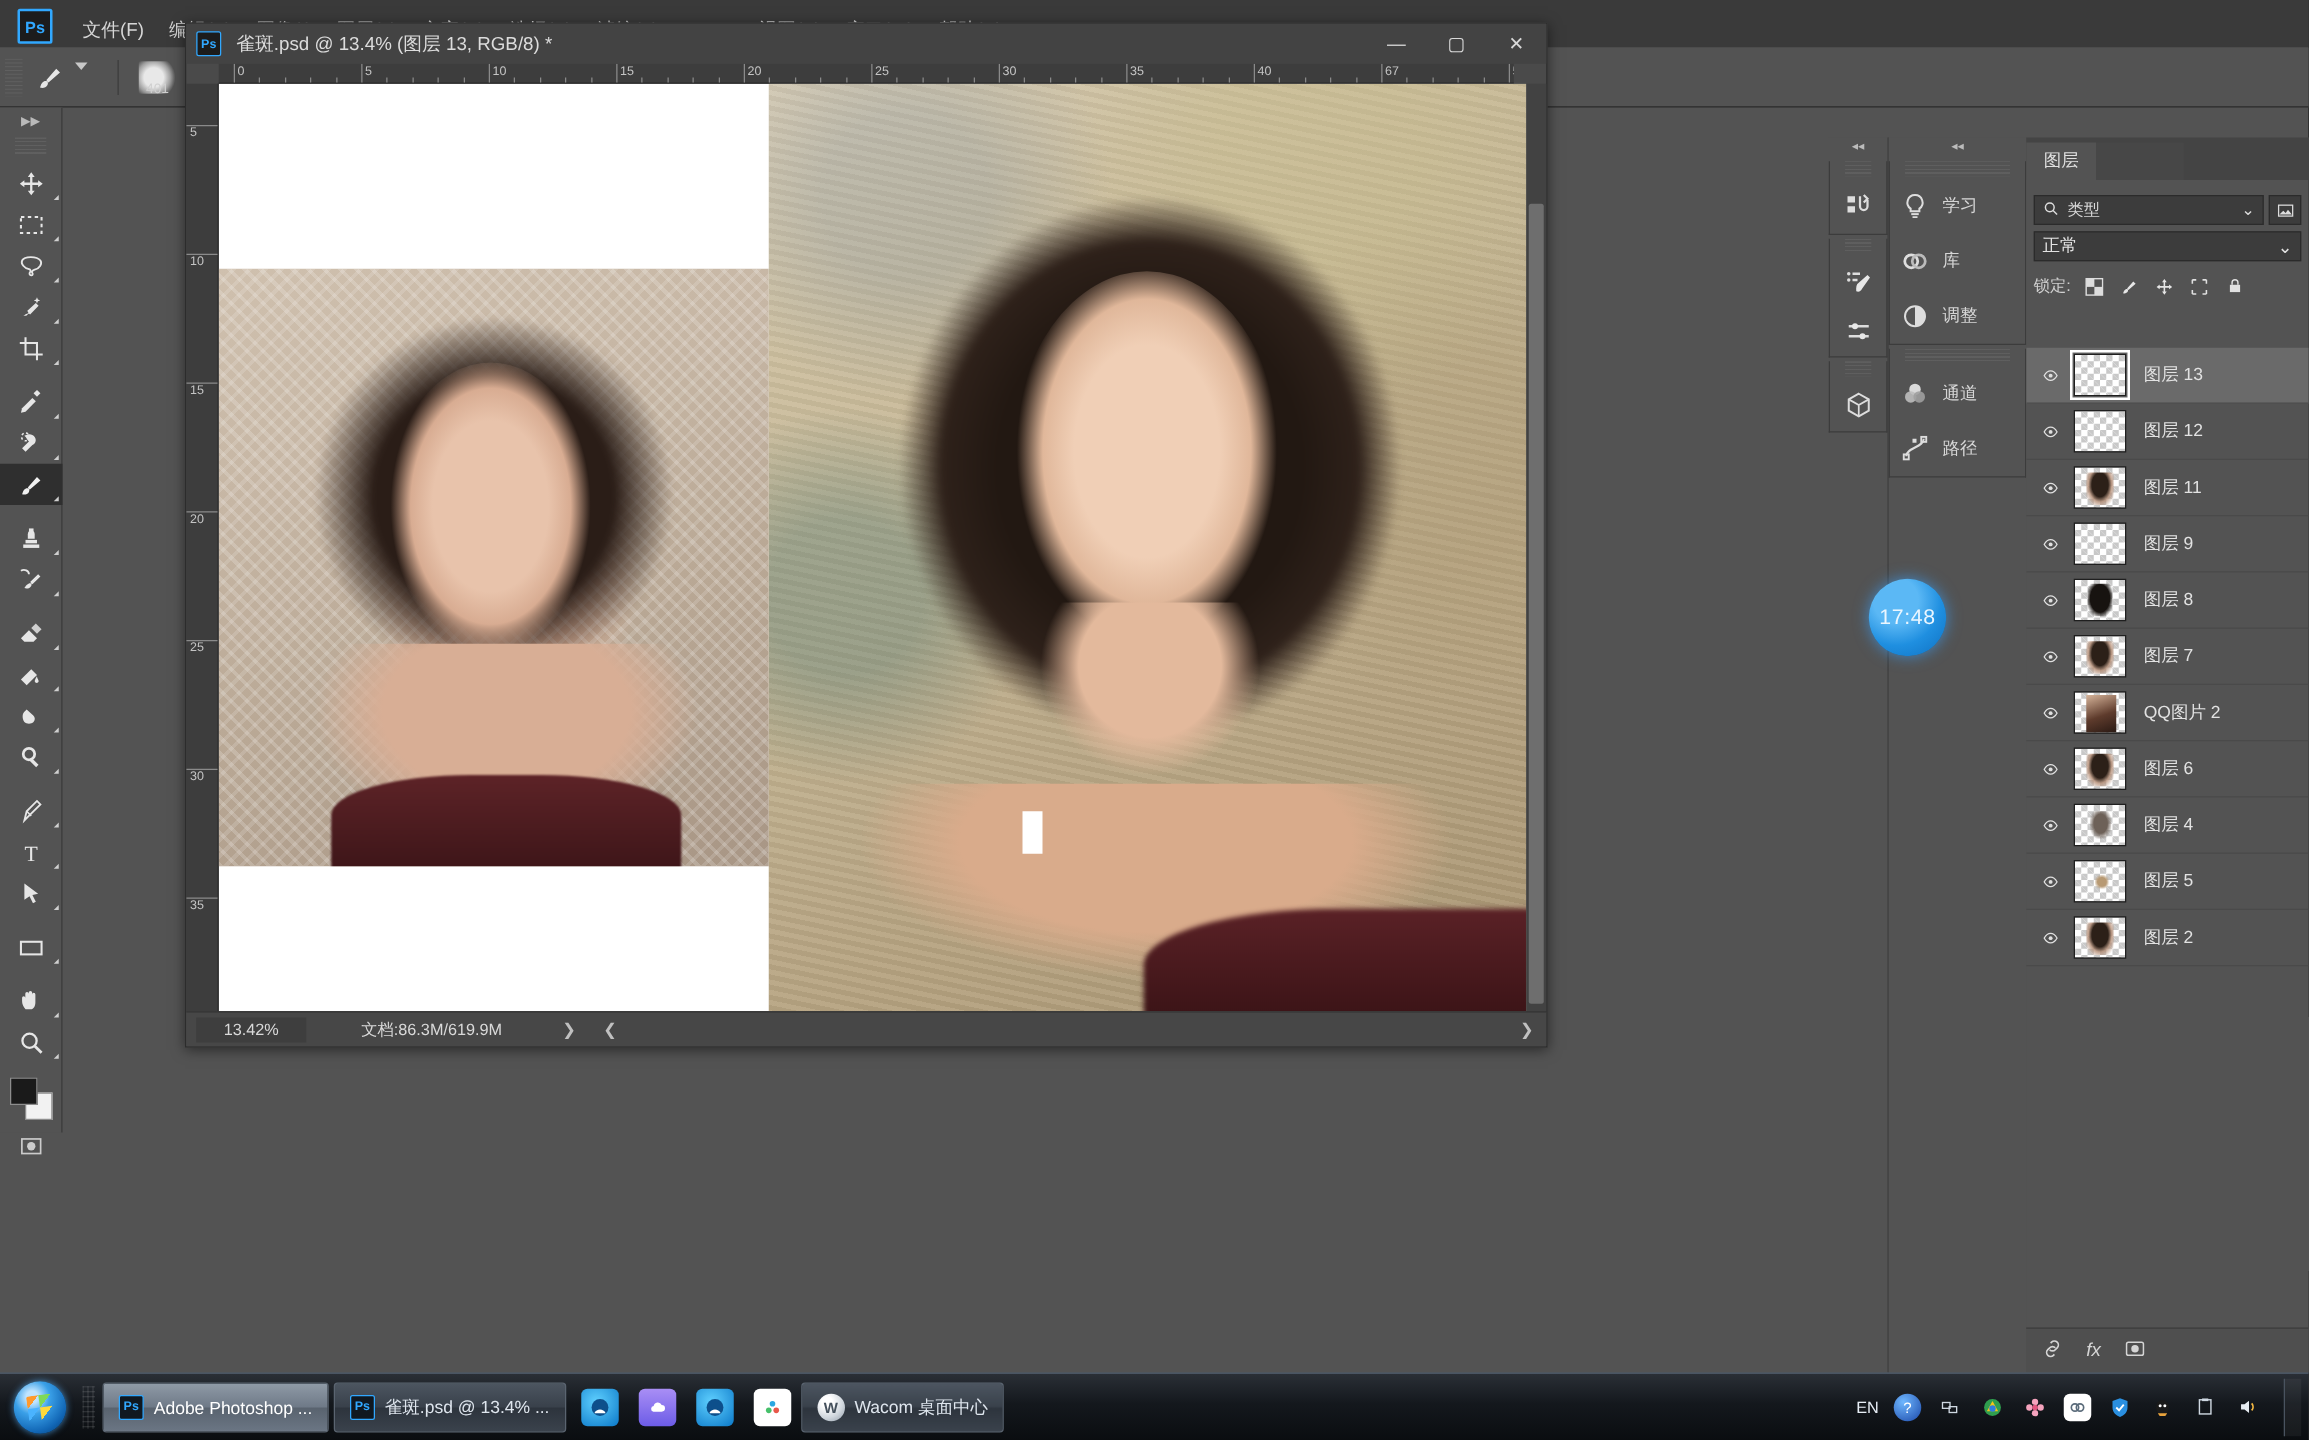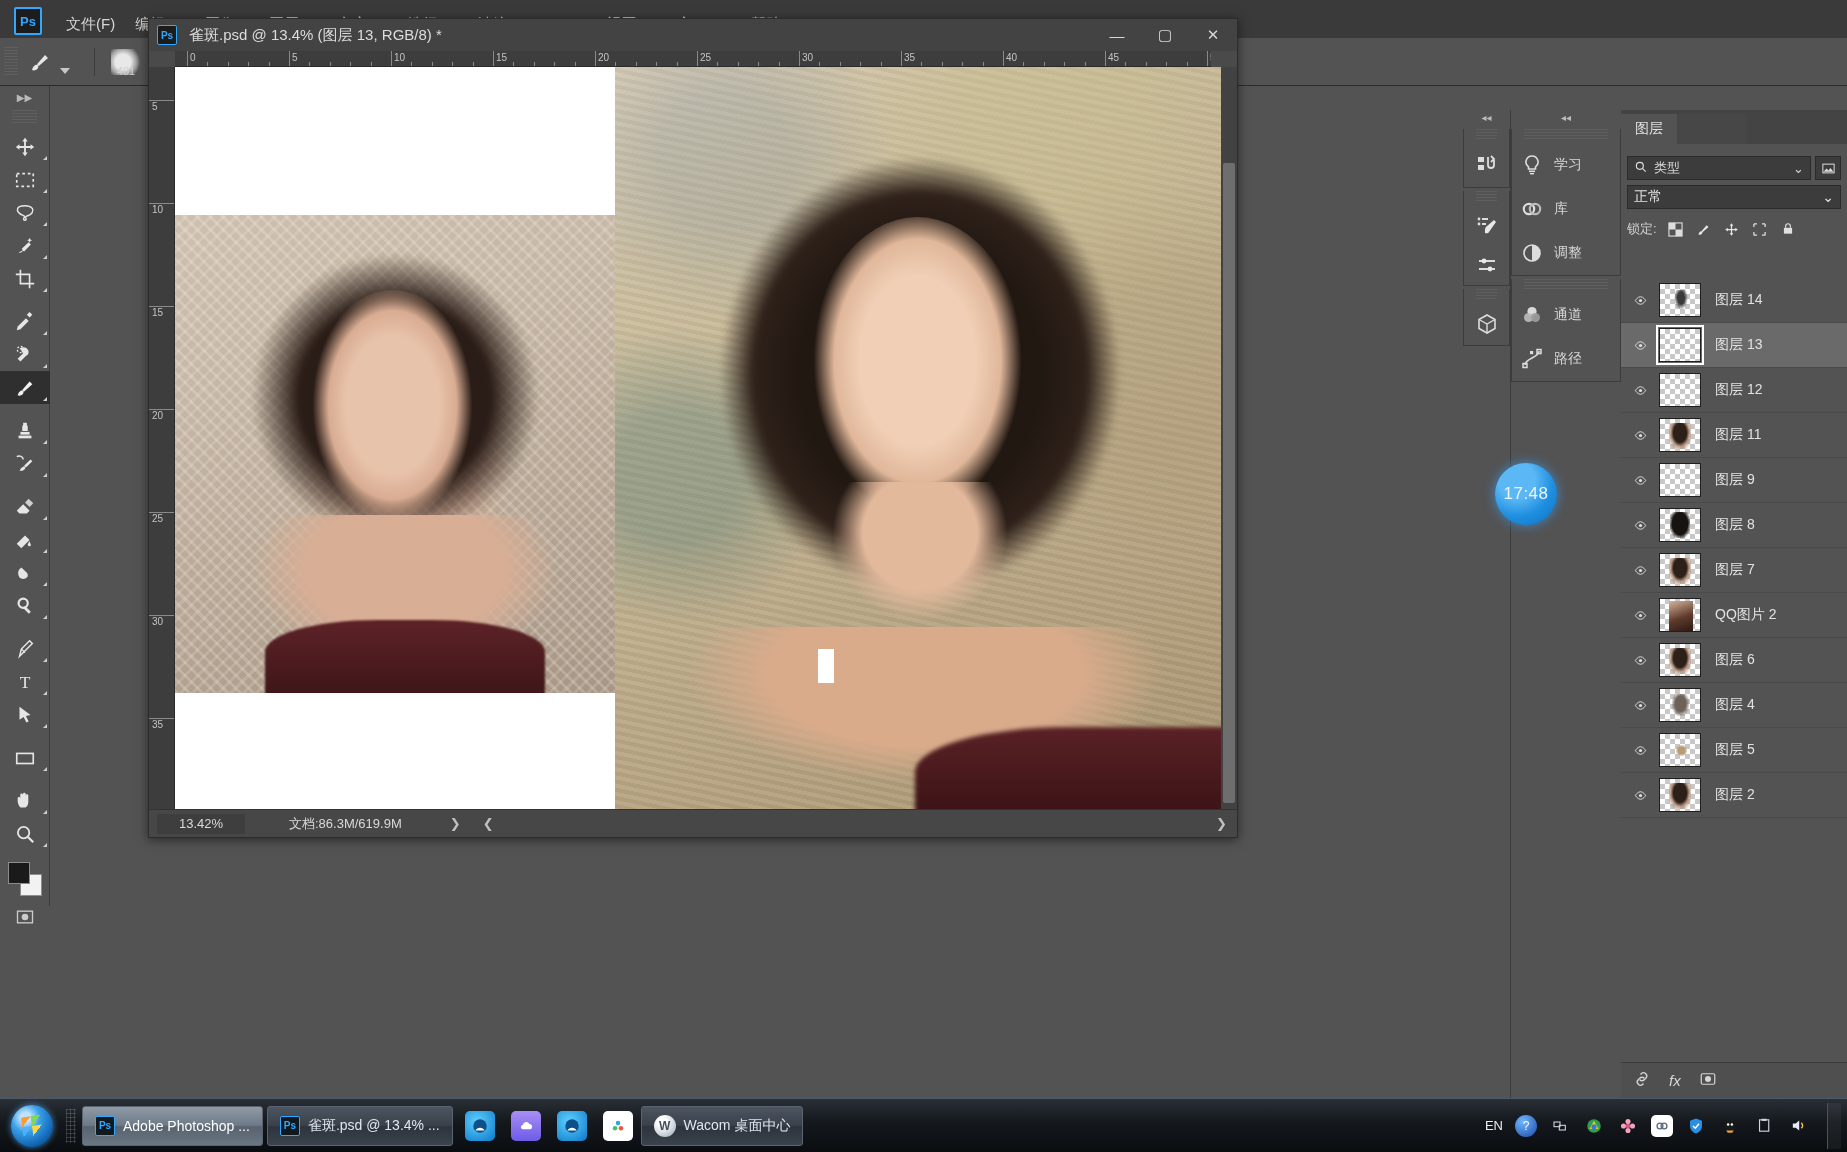--- a/index.html
+++ b/index.html
@@ -16,21 +16,21 @@
              background:#1c1c1c; color:#31a8ff; font-size:13px; font-weight:bold;
              display:flex; align-items:center; justify-content:center; border-radius:2px; }
   .menu-item { color:#d6d6d6; font-size:15px; padding:0 10px 4px 10px; white-space:nowrap; cursor:default; }
 
   
   .optionsbar { position:absolute; left:0; top:38px; width:1847px; height:48px;
                 background:#535353; border-bottom:1px solid #2b2b2b; display:flex; align-items:center; }
   .opt-grip { width:14px; height:30px; margin-left:4px;
               background:repeating-linear-gradient(to bottom,#6e6e6e 0 1px,transparent 1px 3px);
               background-size:6px 3px; background-repeat:repeat; opacity:.5; }
-  .opt-tool { display:flex; align-items:flex-end; padding:0 10px; }
+  .opt-tool { display:flex; align-items:flex-start; padding:0 10px; }
   .opt-sep { width:1px; height:28px; background:#3c3c3c; margin:0 6px; }
   .brushdot { width:30px; height:26px; background:
        radial-gradient(circle at 40% 50%, #e8e8e8 0 35%, rgba(220,220,220,.55) 60%, rgba(200,200,200,0) 78%);
        position:relative; }
   .brushnum { position:absolute; left:0; right:0; bottom:-2px; text-align:center; font-size:11px; color:#d0d0d0; }
   .caret { width:0;height:0;border-left:5px solid transparent;border-right:5px solid transparent;
            border-top:6px solid #c8c8c8; margin:0 8px; }
 
   
   .toolbar { position:absolute; left:0; top:86px; width:50px; height:820px;
@@ -464,21 +464,21 @@
         <div class="rtick" style="left: 766.8px; height: 5px; top: 11px;"></div>
         <div class="rtick" style="left: 787.2px; height: 5px; top: 11px;"></div>
         <div class="rtick" style="left: 807.6px; height: 5px; top: 11px;"></div>
         <div class="rtick" style="left: 828px;"></div>
         <div class="rlabel" style="left: 828px;">40</div>
         <div class="rtick" style="left: 848.4px; height: 5px; top: 11px;"></div>
         <div class="rtick" style="left: 868.8px; height: 5px; top: 11px;"></div>
         <div class="rtick" style="left: 889.2px; height: 5px; top: 11px;"></div>
         <div class="rtick" style="left: 909.6px; height: 5px; top: 11px;"></div>
         <div class="rtick" style="left: 930px;"></div>
-        <div class="rlabel" style="left: 930px;">45</div>
+        <div class="rlabel" style="left: 930px;">67</div>
         <div class="rtick" style="left: 950.4px; height: 5px; top: 11px;"></div>
         <div class="rtick" style="left: 970.8px; height: 5px; top: 11px;"></div>
         <div class="rtick" style="left: 991.2px; height: 5px; top: 11px;"></div>
         <div class="rtick" style="left: 1011.6px; height: 5px; top: 11px;"></div>
         <div class="rtick" style="left: 1032px;"></div>
         <div class="rlabel" style="left: 1032px;">50</div>
       </div>
     <div class="ruler-v" id="ruler-v">
         <div class="rtickv" style="top: 33px;"></div>
         <div class="rlabelv" style="top: 35px;">5</div>
@@ -679,34 +679,20 @@
       </span>
       <span class="lock-ico">
         <svg viewBox="0 0 24 24" width="14" height="14">
             <rect x="5" y="10" width="14" height="10" fill="#e0e0e0"></rect>
             <path d="M8 10V7a4 4 0 0 1 8 0v3" fill="none" stroke="#e0e0e0" stroke-width="2"></path>
           </svg>
       </span>
     </div>
 
     <div class="layer-list" id="layer-list">
-        <div class="layer-row">
-          <span class="eye">
-            <svg viewBox="0 0 24 24" width="17" height="13">
-              <path d="M12 5C6.5 5 2.5 12 2.5 12S6.5 19 12 19s9.5-7 9.5-7S17.5 5 12 5z" fill="none" stroke="#e0e0e0" stroke-width="1.7"></path>
-              <circle cx="12" cy="12" r="2.9" fill="#e0e0e0"></circle>
-            </svg>
-          </span>
-          <span class="thumb">
-            <span class="tc">
-              <div style="position:absolute;left:14px;top:6px;width:14px;height:20px;background:radial-gradient(ellipse at 50% 40%,#3a3a3a 0 35%,rgba(0,0,0,0) 70%);"></div>
-            </span>
-          </span>
-          <span class="layer-name">图层 14</span>
-        </div>
         <div class="layer-row sel">
           <span class="eye">
             <svg viewBox="0 0 24 24" width="17" height="13">
               <path d="M12 5C6.5 5 2.5 12 2.5 12S6.5 19 12 19s9.5-7 9.5-7S17.5 5 12 5z" fill="none" stroke="#e0e0e0" stroke-width="1.7"></path>
               <circle cx="12" cy="12" r="2.9" fill="#e0e0e0"></circle>
             </svg>
           </span>
           <span class="thumb selected">
             <span class="tc"></span>
           </span>

